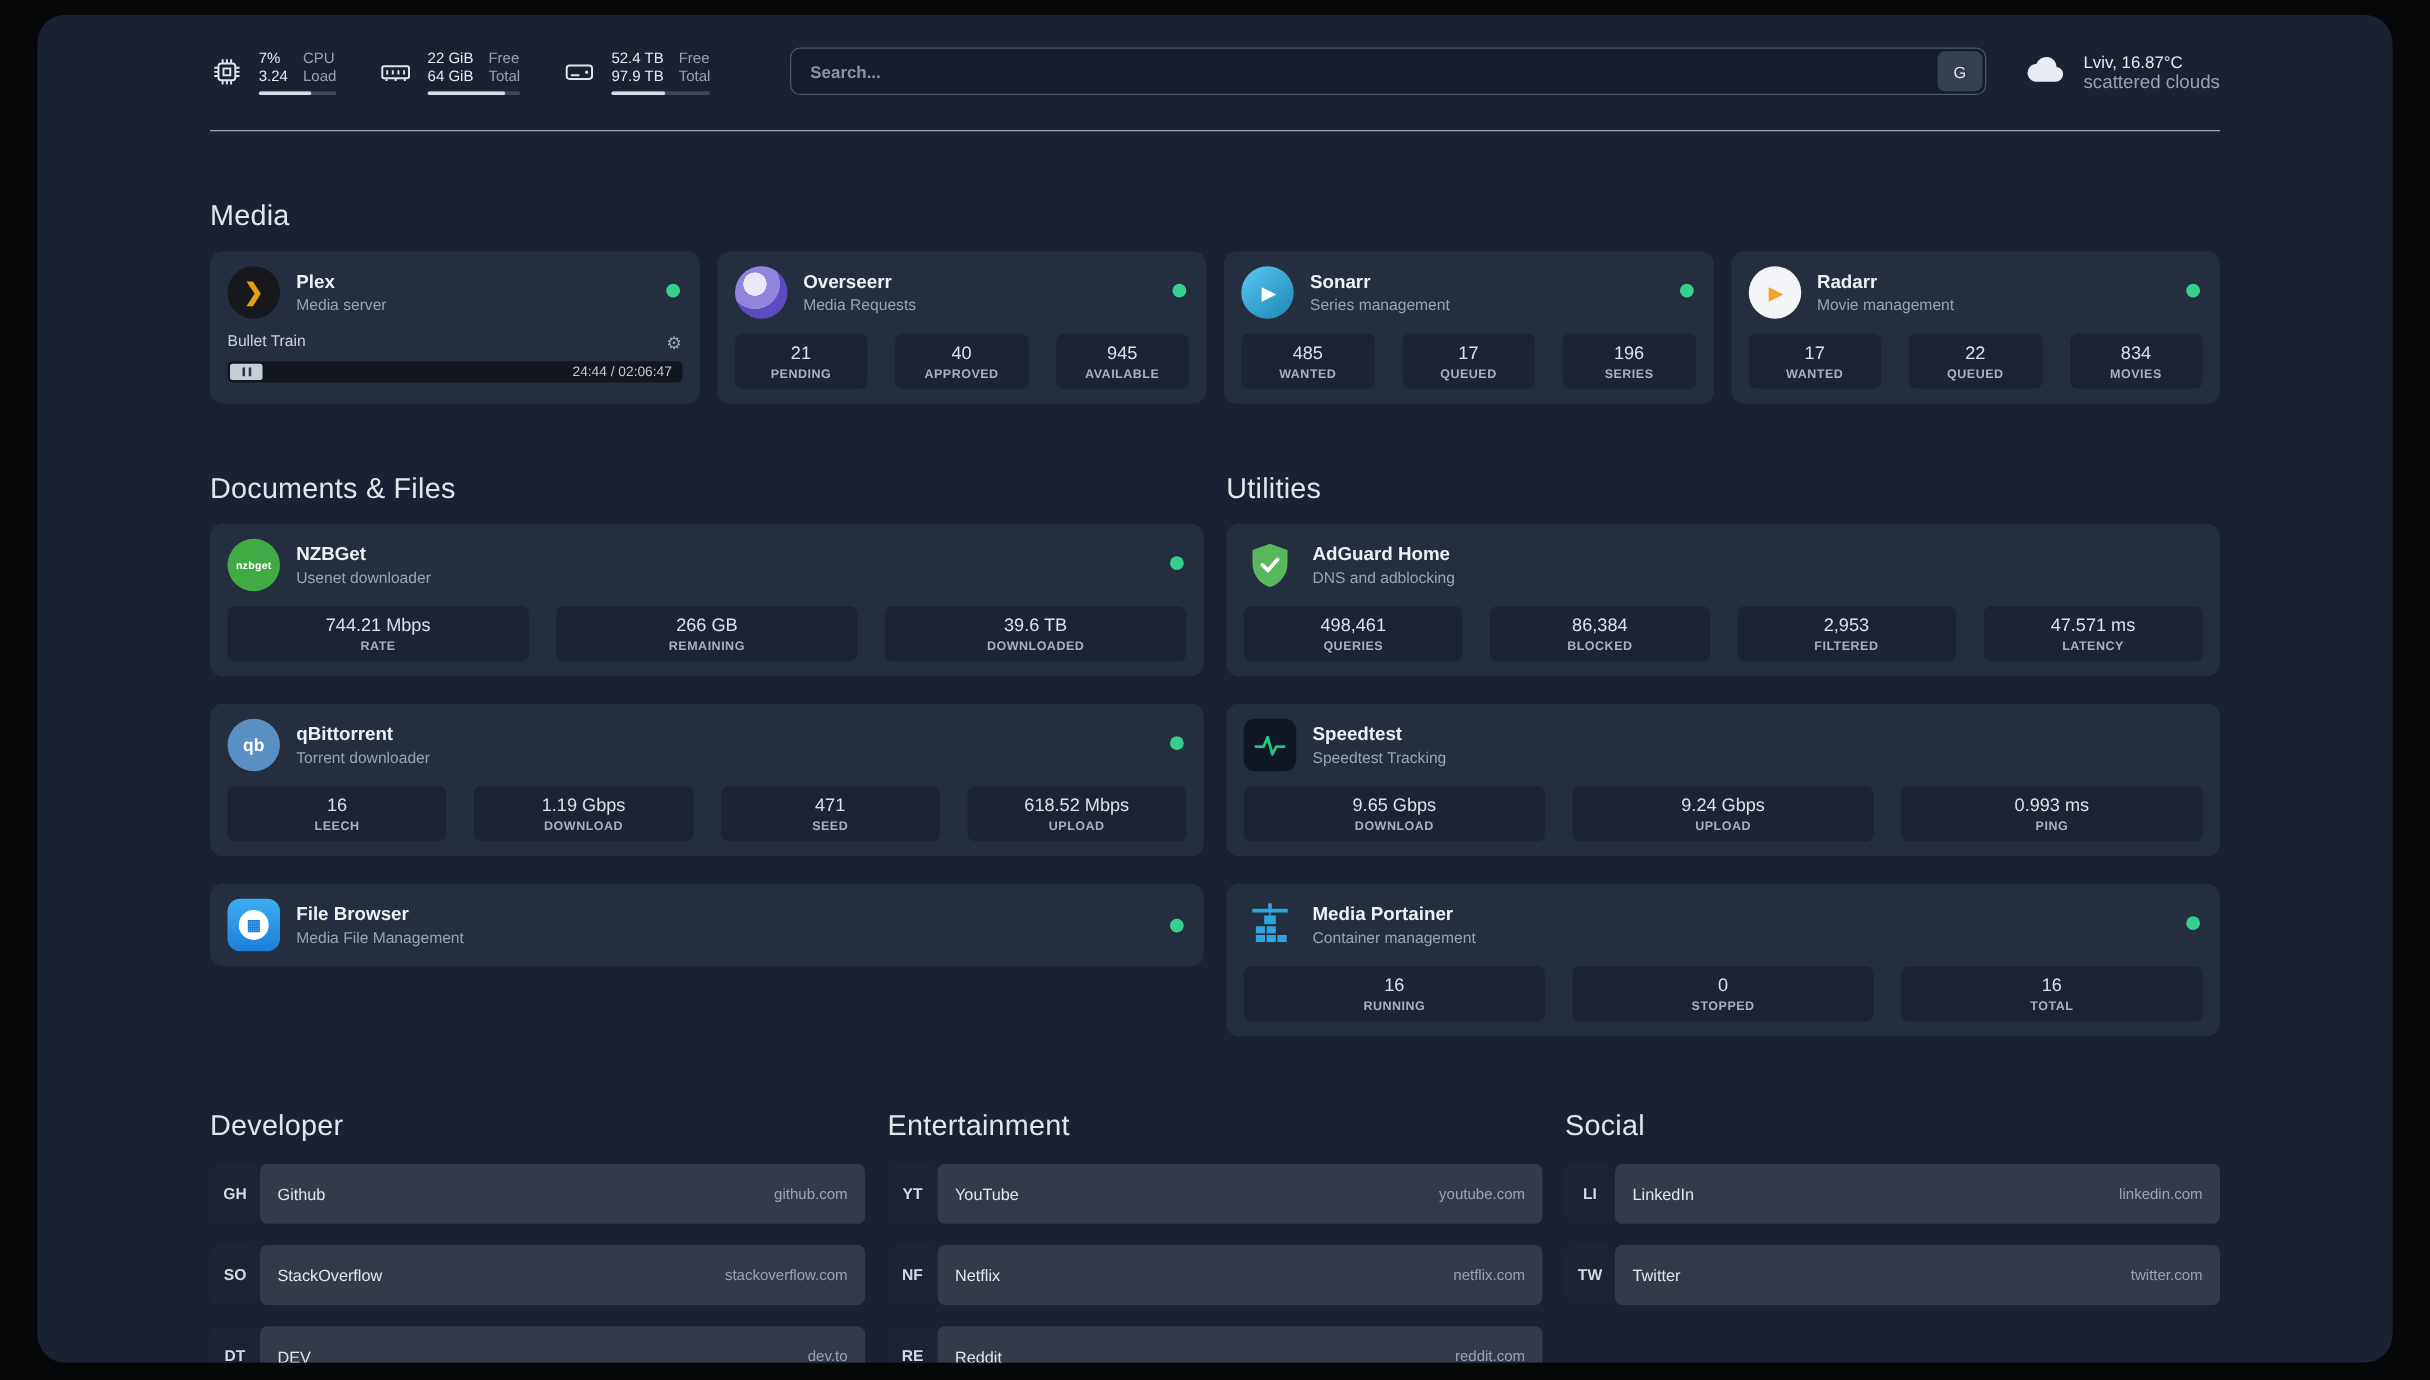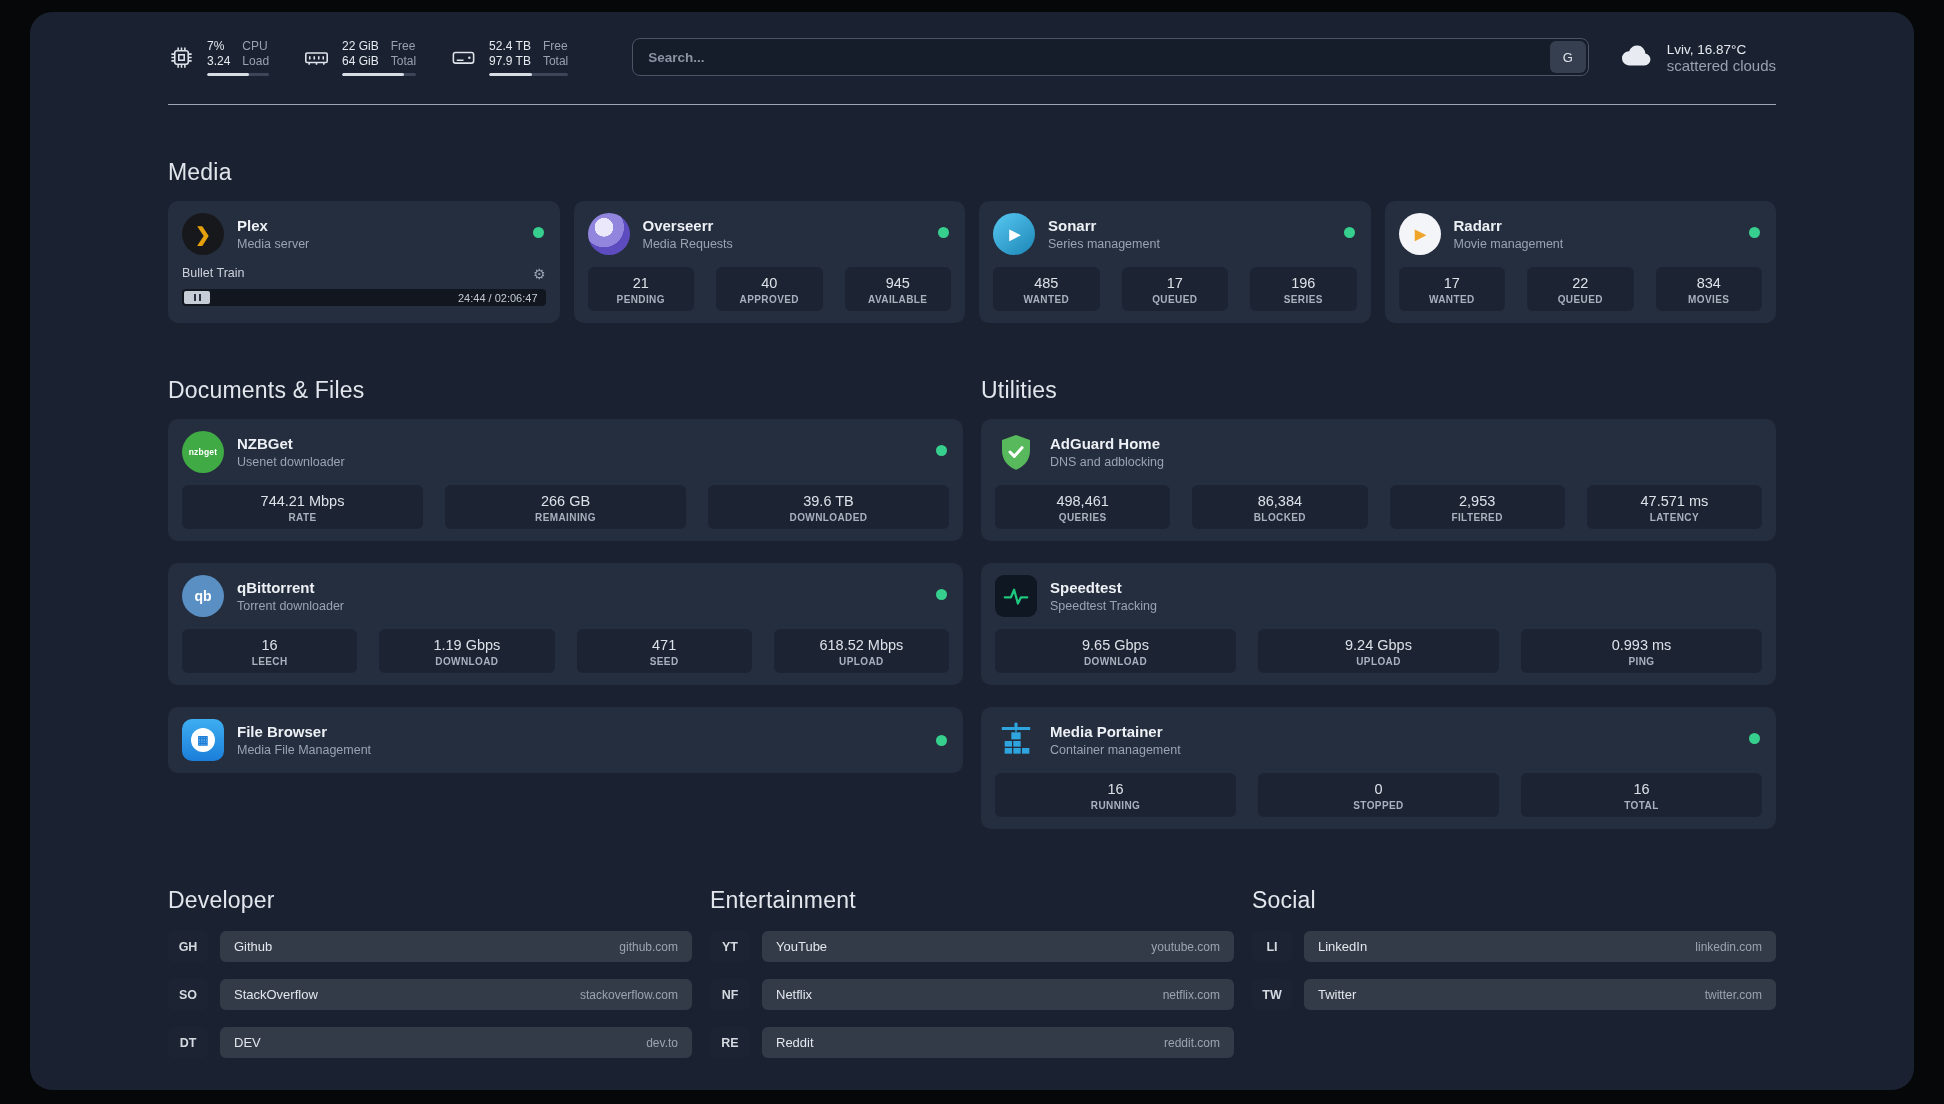--- a/index.html
+++ b/index.html
@@ -82,21 +82,21 @@
   .track { font-size: 12.5px; color: #ccd2db; }
   .gear { font-size: 14px; color: #9aa3b1; cursor: pointer; }
   .player-bar { margin-top: 7px; display: flex; align-items: center; justify-content: space-between;
     height: 17px; background: rgba(0,0,0,.5); border-radius: 4px; padding: 0 8px 0 2px; gap: 44px; }
   .pause-chip { width: 26px; height: 13px; background: #c7cdd7; border-radius: 2px; display: flex;
     gap: 3px; align-items: center; justify-content: center; cursor: pointer; }
   .pause-chip i { width: 2px; height: 7px; background: #2a3140; }
   .ptime { font-size: 11px; color: #c3cad4; white-space: nowrap; }
 
   
-  .bm-row { display: flex; align-items: stretch; gap: 12px; height: 31px; margin-top: 17px; cursor: pointer; }
+  .bm-row { display: flex; align-items: stretch; gap: 0; height: 48px; margin-top: 17px; cursor: pointer; }
   .bm-abbr { width: 40px; background: #1c2433; border-radius: 6px; display: flex; align-items: center;
     justify-content: center; font-size: 12.5px; font-weight: 700; color: #d4d9e0; flex: none; }
   .bm-bar { flex: 1; background: #333b49; border-radius: 6px; display: flex; align-items: center;
     padding: 0 14px; min-width: 0; }
   .bm-name { flex: 1; font-size: 13px; color: #e3e6eb; }
   .bm-url { font-size: 12px; color: #9aa3b1; }
 </style>
 </head>
 <body>
 

